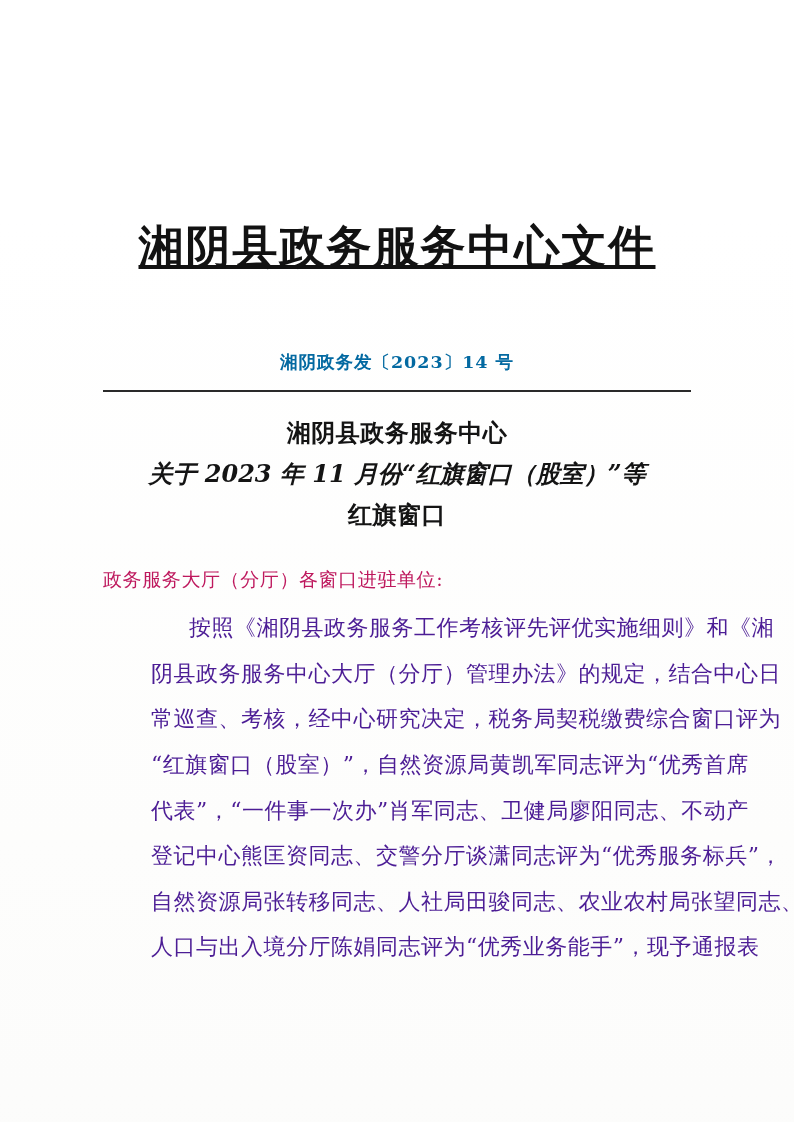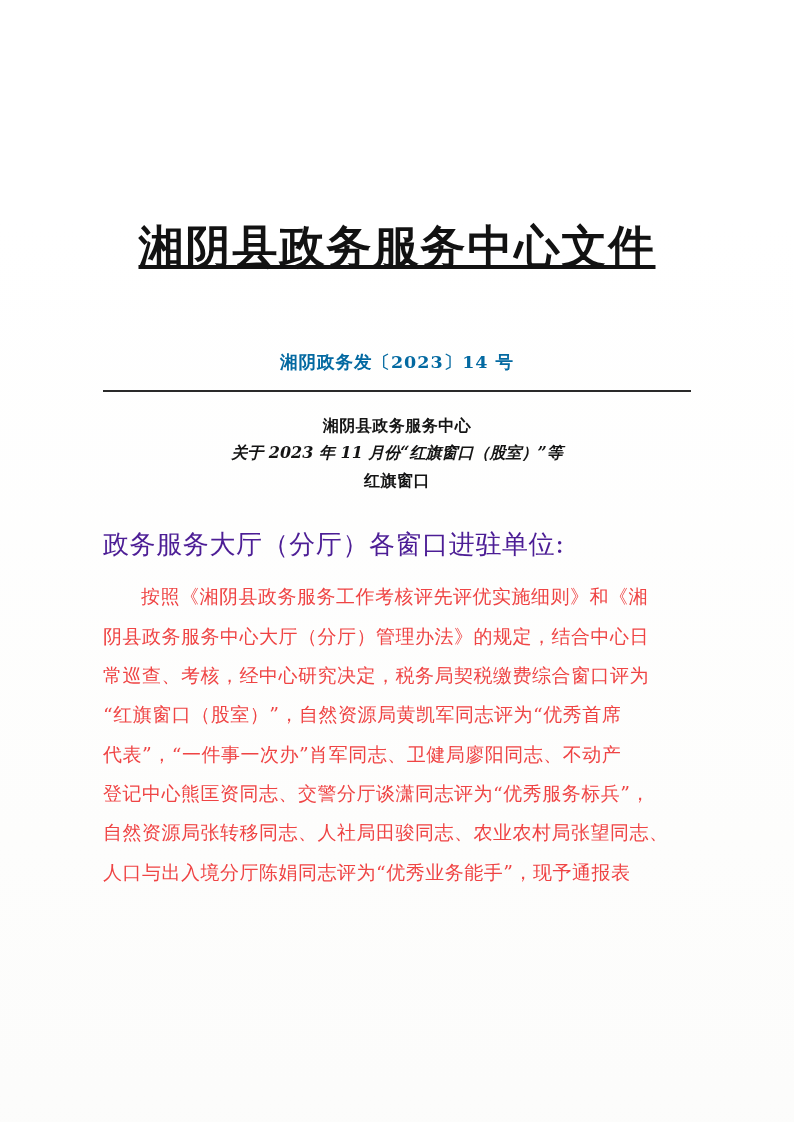--- a/index.html
+++ b/index.html
@@ -62,49 +62,50 @@
     margin-top: 16px;
     height: 2px;
     background: #2a2a2a;
     width: 100%;
   }
 
   .headline {
     margin-top: 20px;
     text-align: center;
     font-weight: bold;
-    font-size: 16px;
+    font-size: 24px;
     line-height: 1.72;
     letter-spacing: 0.5px;
     color: #141414;
   }
   .headline .line {
     display: block;
   }
   .headline .line.l2 {
     letter-spacing: 0px;
     font-style: italic;
   }
 
   .salutation {
     margin-top: 26px;
-    font-size: 26px;
+    font-size: 19px;
     line-height: 1.9;
     letter-spacing: 0.6px;
-    color: #4c1d95;
+    color: #be185d;
   }
 
   .body-para {
     margin-top: 8px;
-    font-size: 19px;
+    font-size: 22px;
     line-height: 2.07;
     letter-spacing: 0.5px;
-    color: #ef4444;
+    color: #4c1d95;
     text-align: justify;
     text-justify: inter-character;
+    margin-left: 48px;
   }
   .body-para .ln {
     display: block;
     white-space: nowrap;
   }
   .body-para .ln.indent {
     text-indent: 38px;
   }
 </style>
 </head>

